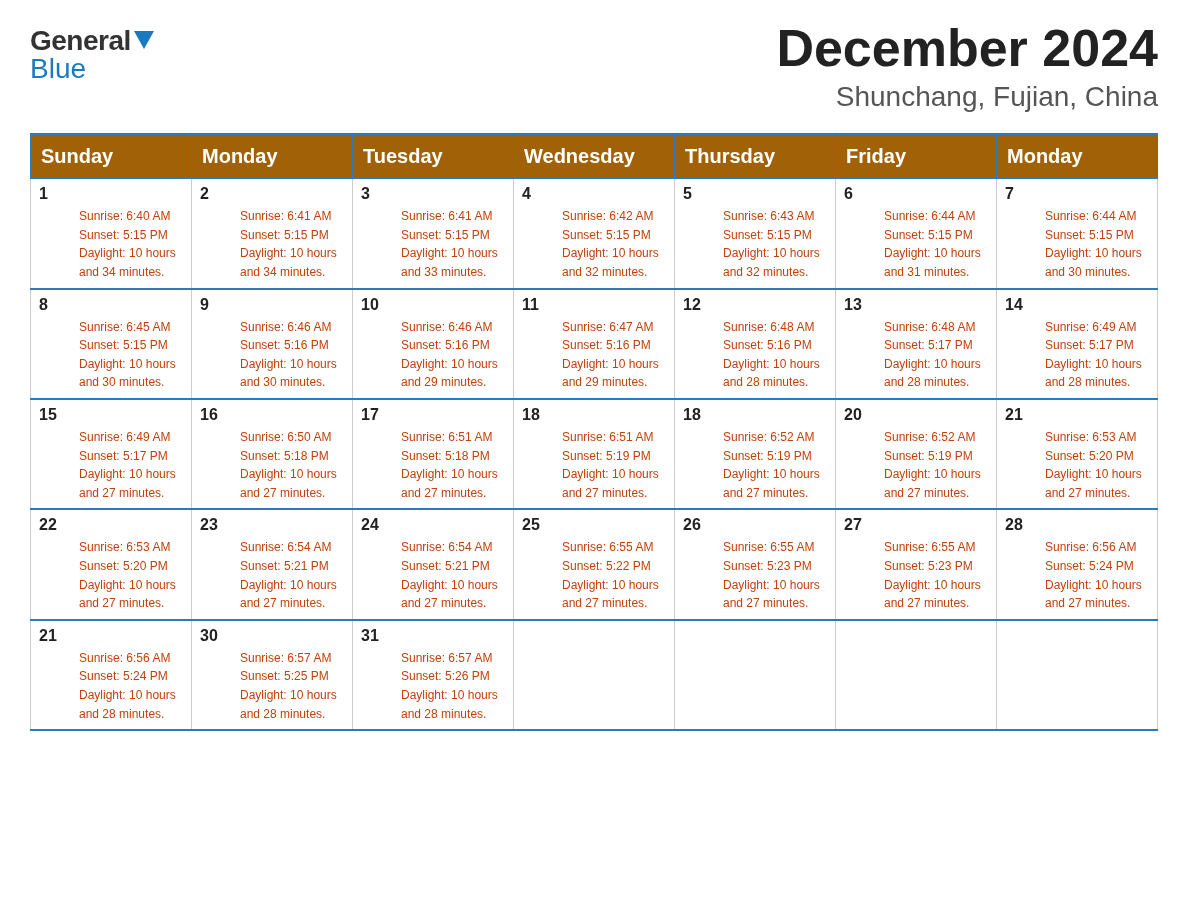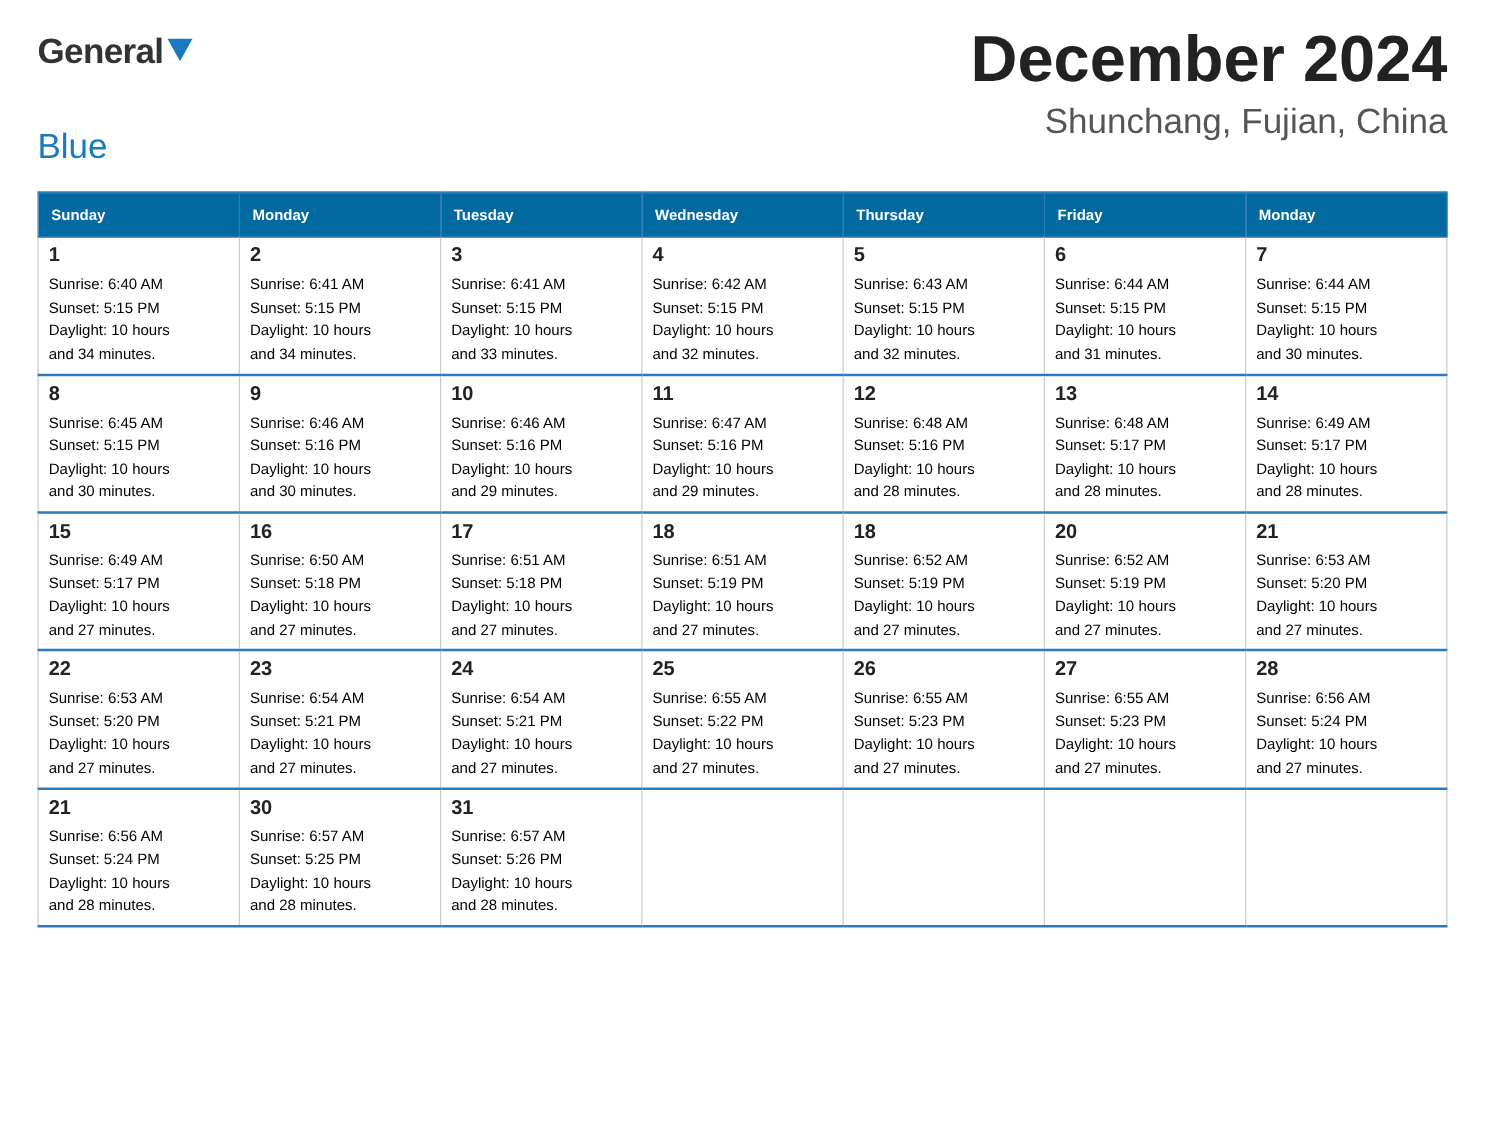--- a/index.html
+++ b/index.html
@@ -15,21 +15,20 @@
       display: flex;
       justify-content: space-between;
       align-items: flex-start;
       margin-bottom: 20px;
     }
     .logo {
       display: flex;
       flex-direction: column;
       align-items: flex-start;
       padding-top: 5px;
-      gap: 48px;
     }
     .logo-general {
       font-size: 28px;
       font-weight: bold;
       color: #333;
       letter-spacing: -0.5px;
       display: flex;
       align-items: center;
     }
     .logo-arrow {
@@ -61,23 +60,23 @@
     .location {
       font-size: 28px;
       color: #555;
       margin-top: 4px;
     }
     .calendar-table {
       width: 100%;
       border-collapse: collapse;
     }
     .calendar-table th {
-      background-color: #0369a1;
+      background-color: #a16207;
       color: #fff;
-      font-size: 12px;
+      font-size: 20px;
       font-weight: bold;
       padding: 10px 10px;
       text-align: left;
       border: 1px solid #2b7abf;
     }
     .calendar-table td {
       border: 1px solid #ccc;
       vertical-align: top;
       padding: 6px 8px;
       width: calc(100% / 7);
@@ -85,22 +84,23 @@
       height: 110px;
     }
     .day-number {
       font-size: 16px;
       font-weight: bold;
       color: #222;
       margin-bottom: 4px;
     }
     .day-info {
       font-size: 12px;
-      color: #000000;
+      color: #c2410c;
       line-height: 1.55;
+      margin-left: 40px;
     }
     .calendar-table tr:last-child td {
       border-bottom: 2px solid #2b7abf;
     }
     .calendar-table thead tr th {
       border-top: 2px solid #2b7abf;
     }
     .row-border-top td {
       border-top: 2px solid #2b7abf;
     }

